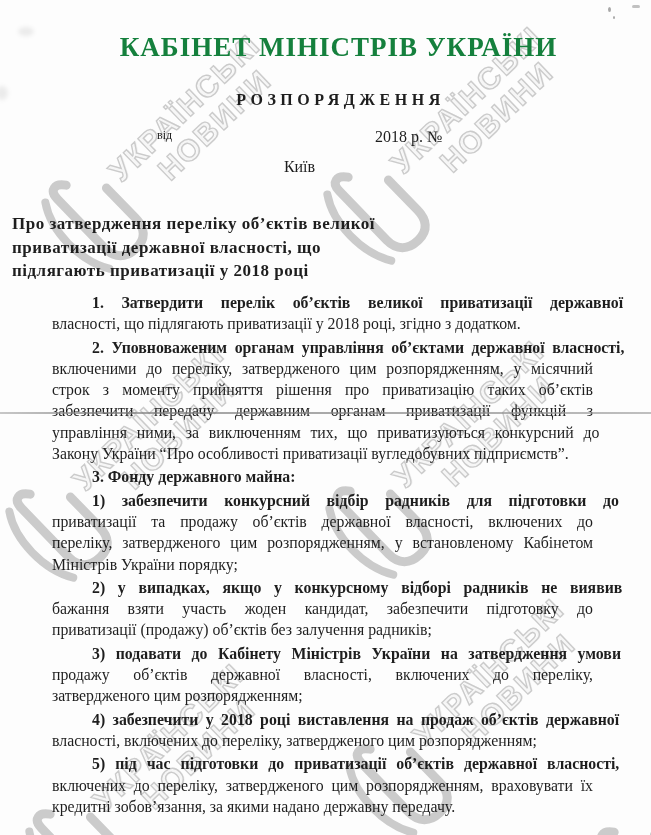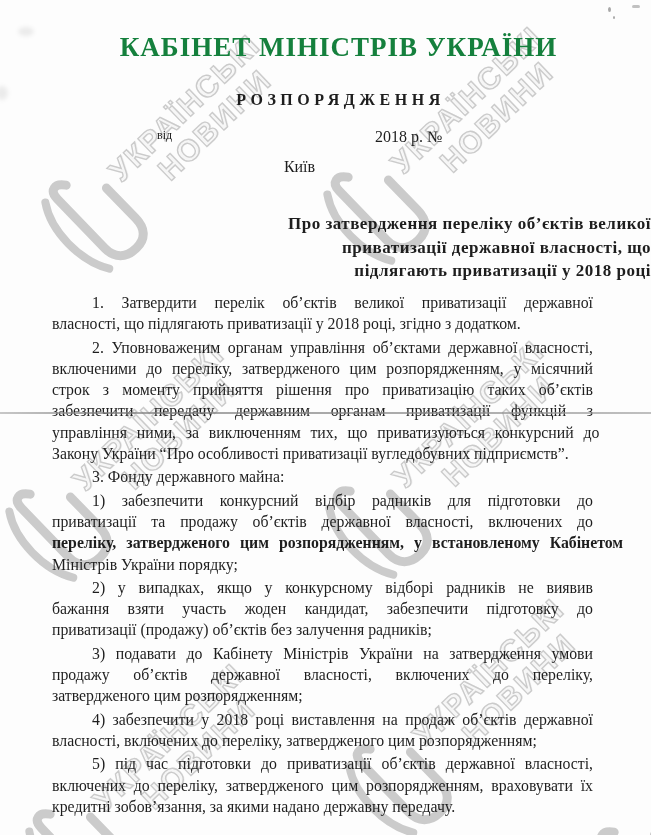--- a/index.html
+++ b/index.html
@@ -34,30 +34,30 @@
   }
   .doctype{
     position:absolute; top:91px; left:0; right:0; text-align:center;
     padding-left:30px; font-size:16px; font-weight:700; letter-spacing:4.5px;
     white-space:nowrap;
   }
   .date-prefix{position:absolute; top:128px; left:157px; font-size:12px;}
   .date-value{position:absolute; top:128px; left:375px; font-size:16px;}
   .city{position:absolute; top:158px; left:0; right:0; text-align:center; padding-right:52px; font-size:16px;}
   .title{
-    position:absolute; top:212px; left:8px; right:0; text-align:right;
-    padding-left:28px; font-size:17px; font-weight:700; letter-spacing:.5px;
+    position:absolute; top:212px; left:0; right:0; text-align:left;
+    padding-left:12px; font-size:17px; font-weight:700; letter-spacing:.5px;
   }
   .title-line{line-height:23.5px; white-space:nowrap;}
   
   .body-text{position:absolute; top:292px; left:52px; width:541px; font-size:15.8px;}
   .para{margin-top:2px;}
   .para:first-child{margin-top:0;}
   .bline{line-height:21.3px; white-space:nowrap;}
-  .bline.first{margin-left:40px;}
+  .bline.first{margin-left:40px;font-weight:bold;}
   .bline span{display:inline-block; white-space:nowrap;}
   
   .scan-line{
     position:absolute; left:0; right:0; top:412px; height:1.5px; z-index:3;
     background:linear-gradient(90deg,#b0b0b0,#7d7d7d 15%,#8a8a8a 70%,#a5a5a5);
     opacity:.7;
   }
   .speck{position:absolute; background:#555; border-radius:50%; opacity:.5; z-index:3; filter:blur(.4px);}
   .speck.s1{left:608px; top:7px; width:3px; height:5px;}
   .speck.s2{left:613px; top:16px; width:2px; height:3px;}
@@ -166,21 +166,21 @@
           <div class="bline" style="word-spacing: 16.6042px;"><span>забезпечити передачу державним органам приватизації функцій з</span></div>
           <div class="bline" style="word-spacing: 5.82617px;"><span>управління ними, за виключенням тих, що приватизуються конкурсний до</span></div>
           <div class="bline last"><span>Закону України “Про особливості приватизації вугледобувних підприємств”.</span></div>
         </div>
         <div class="para">
           <div class="bline first last"><span>3. Фонду державного майна:</span></div>
         </div>
         <div class="para">
           <div class="bline first" style="word-spacing: 12.6362px; text-align: center;"><span>1) забезпечити конкурсний відбір радників для підготовки до</span></div>
           <div class="bline" style="word-spacing: 10.8214px;"><span>приватизації та продажу об’єктів державної власності, включених до</span></div>
-          <div class="bline" style="word-spacing: 6.05729px; font-weight: bold;"><span>переліку, затвердженого цим розпорядженням, у встановленому Кабінетом</span></div>
+          <div class="bline" style="word-spacing: 6.05729px;"><span>переліку, затвердженого цим розпорядженням, у встановленому Кабінетом</span></div>
           <div class="bline last"><span>Міністрів України порядку;</span></div>
         </div>
         <div class="para">
           <div class="bline first" style="word-spacing: 8.76042px;"><span>2) у випадках, якщо у конкурсному відборі радників не виявив</span></div>
           <div class="bline" style="word-spacing: 14.4844px;"><span>бажання взяти участь жоден кандидат, забезпечити підготовку до</span></div>
           <div class="bline last"><span>приватизації (продажу) об’єктів без залучення радників;</span></div>
         </div>
         <div class="para">
           <div class="bline first" style="word-spacing: 6.60156px;"><span>3) подавати до Кабінету Міністрів України на затвердження умови</span></div>
           <div class="bline" style="word-spacing: 19.6562px;"><span>продажу об’єктів державної власності, включених до переліку,</span></div>

